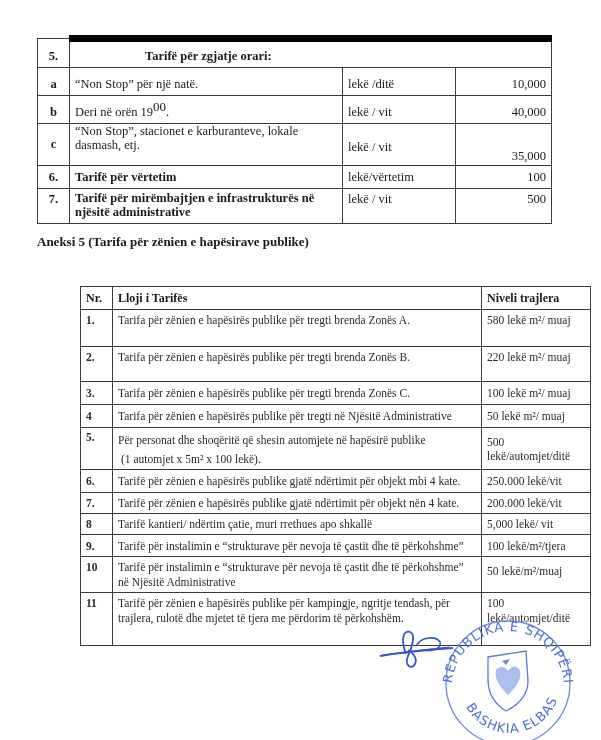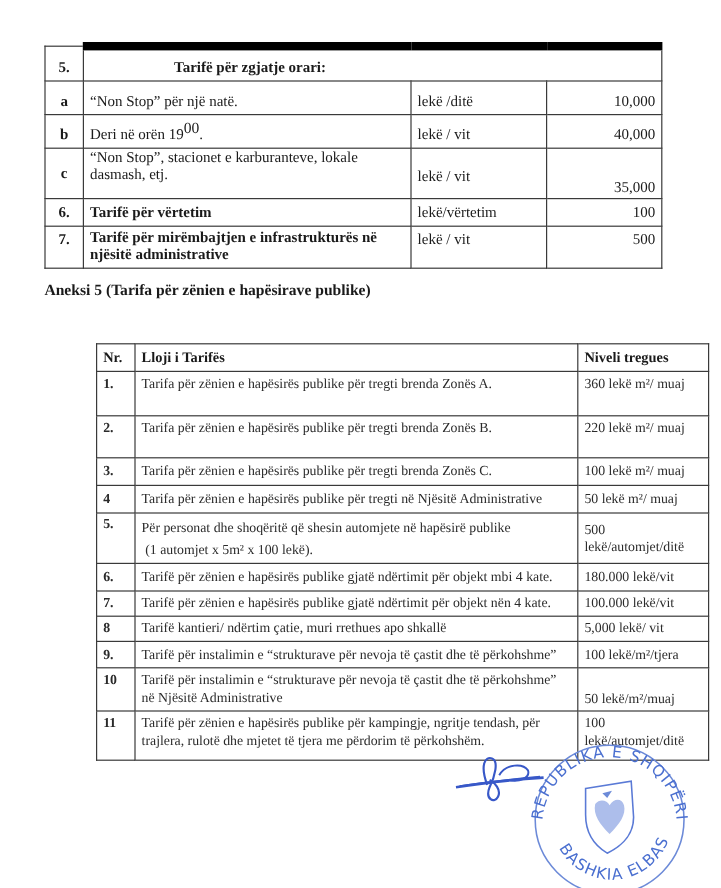--- a/index.html
+++ b/index.html
@@ -71,26 +71,26 @@
 <table class="t2" style="left:37px; top:286px; width:510px;margin-left:43px;">
   <colgroup>
       <col style="width:32px">
       <col style="width:369px">
       <col style="width:109px">
     </colgroup>
   <tbody>
       <tr style="height:23px">
     <th class="center">Nr.</th>
     <th>Lloji i Tarifës</th>
-    <th class="center">Niveli tregues</th>
+    <th class="center">Niveli trajlera</th>
   </tr>
   <tr style="height:37px">
     <td class="bold" style="vertical-align:top;padding-top:4px">1.</td>
     <td style="vertical-align:top;padding-top:4px">Tarifa për zënien e hapësirës publike për tregti brenda Zonës A.</td>
-    <td style="vertical-align:top;padding-top:4px">360 lekë m²/ muaj</td>
+    <td style="vertical-align:top;padding-top:4px">580 lekë m²/ muaj</td>
   </tr>
   <tr style="height:35px">
     <td class="bold" style="vertical-align:top;padding-top:4px">2.</td>
     <td style="vertical-align:top;padding-top:4px">Tarifa për zënien e hapësirës publike për tregti brenda Zonës B.</td>
     <td class="center" style="vertical-align:top;padding-top:4px">220 lekë m²/ muaj</td>
   </tr>
   <tr style="height:23px">
     <td class="bold">3.</td>
     <td>Tarifa për zënien e hapësirës publike për tregti brenda Zonës C.</td>
     <td class="center">100 lekë m²/ muaj</td>
@@ -104,43 +104,43 @@
     <td class="bold" style="vertical-align:top;padding-top:3px">5.</td>
     <td style="vertical-align:top;padding-top:3px;line-height:19px">
       <div>Për personat dhe shoqëritë që shesin automjete në hapësirë publike</div>
       <div style="padding-left:3px">(1 automjet x 5m² x 100 lekë).</div>
     </td>
     <td class="center" style="line-height:14px">500 lekë/automjet/ditë</td>
   </tr>
   <tr style="height:23px">
     <td class="bold">6.</td>
     <td>Tarifë për zënien e hapësirës publike gjatë ndërtimit për objekt mbi 4 kate.</td>
-    <td class="center">180.000 lekë/vit</td>
+    <td class="center">250.000 lekë/vit</td>
   </tr>
   <tr style="height:21px">
     <td class="bold">7.</td>
     <td>Tarifë për zënien e hapësirës publike gjatë ndërtimit për objekt nën 4 kate.</td>
-    <td class="center">100.000 lekë/vit</td>
+    <td class="center">200.000 lekë/vit</td>
   </tr>
   <tr style="height:21px">
     <td class="bold">8</td>
     <td>Tarifë kantieri/ ndërtim çatie, muri rrethues apo shkallë</td>
     <td class="center">5,000 lekë/ vit</td>
   </tr>
   <tr style="height:22px">
     <td class="bold">9.</td>
     <td>Tarifë për instalimin e “strukturave për nevoja të çastit dhe të përkohshme”</td>
     <td class="center">100 lekë/m²/tjera</td>
   </tr>
   <tr style="height:36px">
     <td class="bold" style="vertical-align:top;padding-top:4px">10</td>
     <td style="vertical-align:top;padding-top:3px;line-height:15px">Tarifë për instalimin e “strukturave për nevoja të çastit dhe të përkohshme” në Njësitë Administrative</td>
-    <td class="center" style="vertical-align:top;padding-top:20px">50 lekë/m²/muaj</td>
+    <td class="center" style="vertical-align:top;padding-top:8px">50 lekë/m²/muaj</td>
   </tr>
-  <tr style="height:41px">
+  <tr style="height:53px">
     <td class="bold" style="vertical-align:top;padding-top:4px">11</td>
     <td style="vertical-align:top;padding-top:3px;line-height:15px">Tarifë për zënien e hapësirës publike për kampingje, ngritje tendash, për trajlera, rulotë dhe mjetet të tjera me përdorim të përkohshëm.</td>
     <td class="center" style="vertical-align:top;padding-top:3px;line-height:15px">100 lekë/automjet/ditë</td>
   </tr>
 </tbody>
   </table>
 
 <svg class="abs" style="left:378px; top:628px;" width="80" height="42">
   <path d="M2 28 C 20 25, 45 22, 75 20" stroke="#3858c8" stroke-width="2.2" fill="none"></path>
   <path d="M5 27 C 25 24, 50 21, 72 19" stroke="#3858c8" stroke-width="1.2" fill="none"></path>

